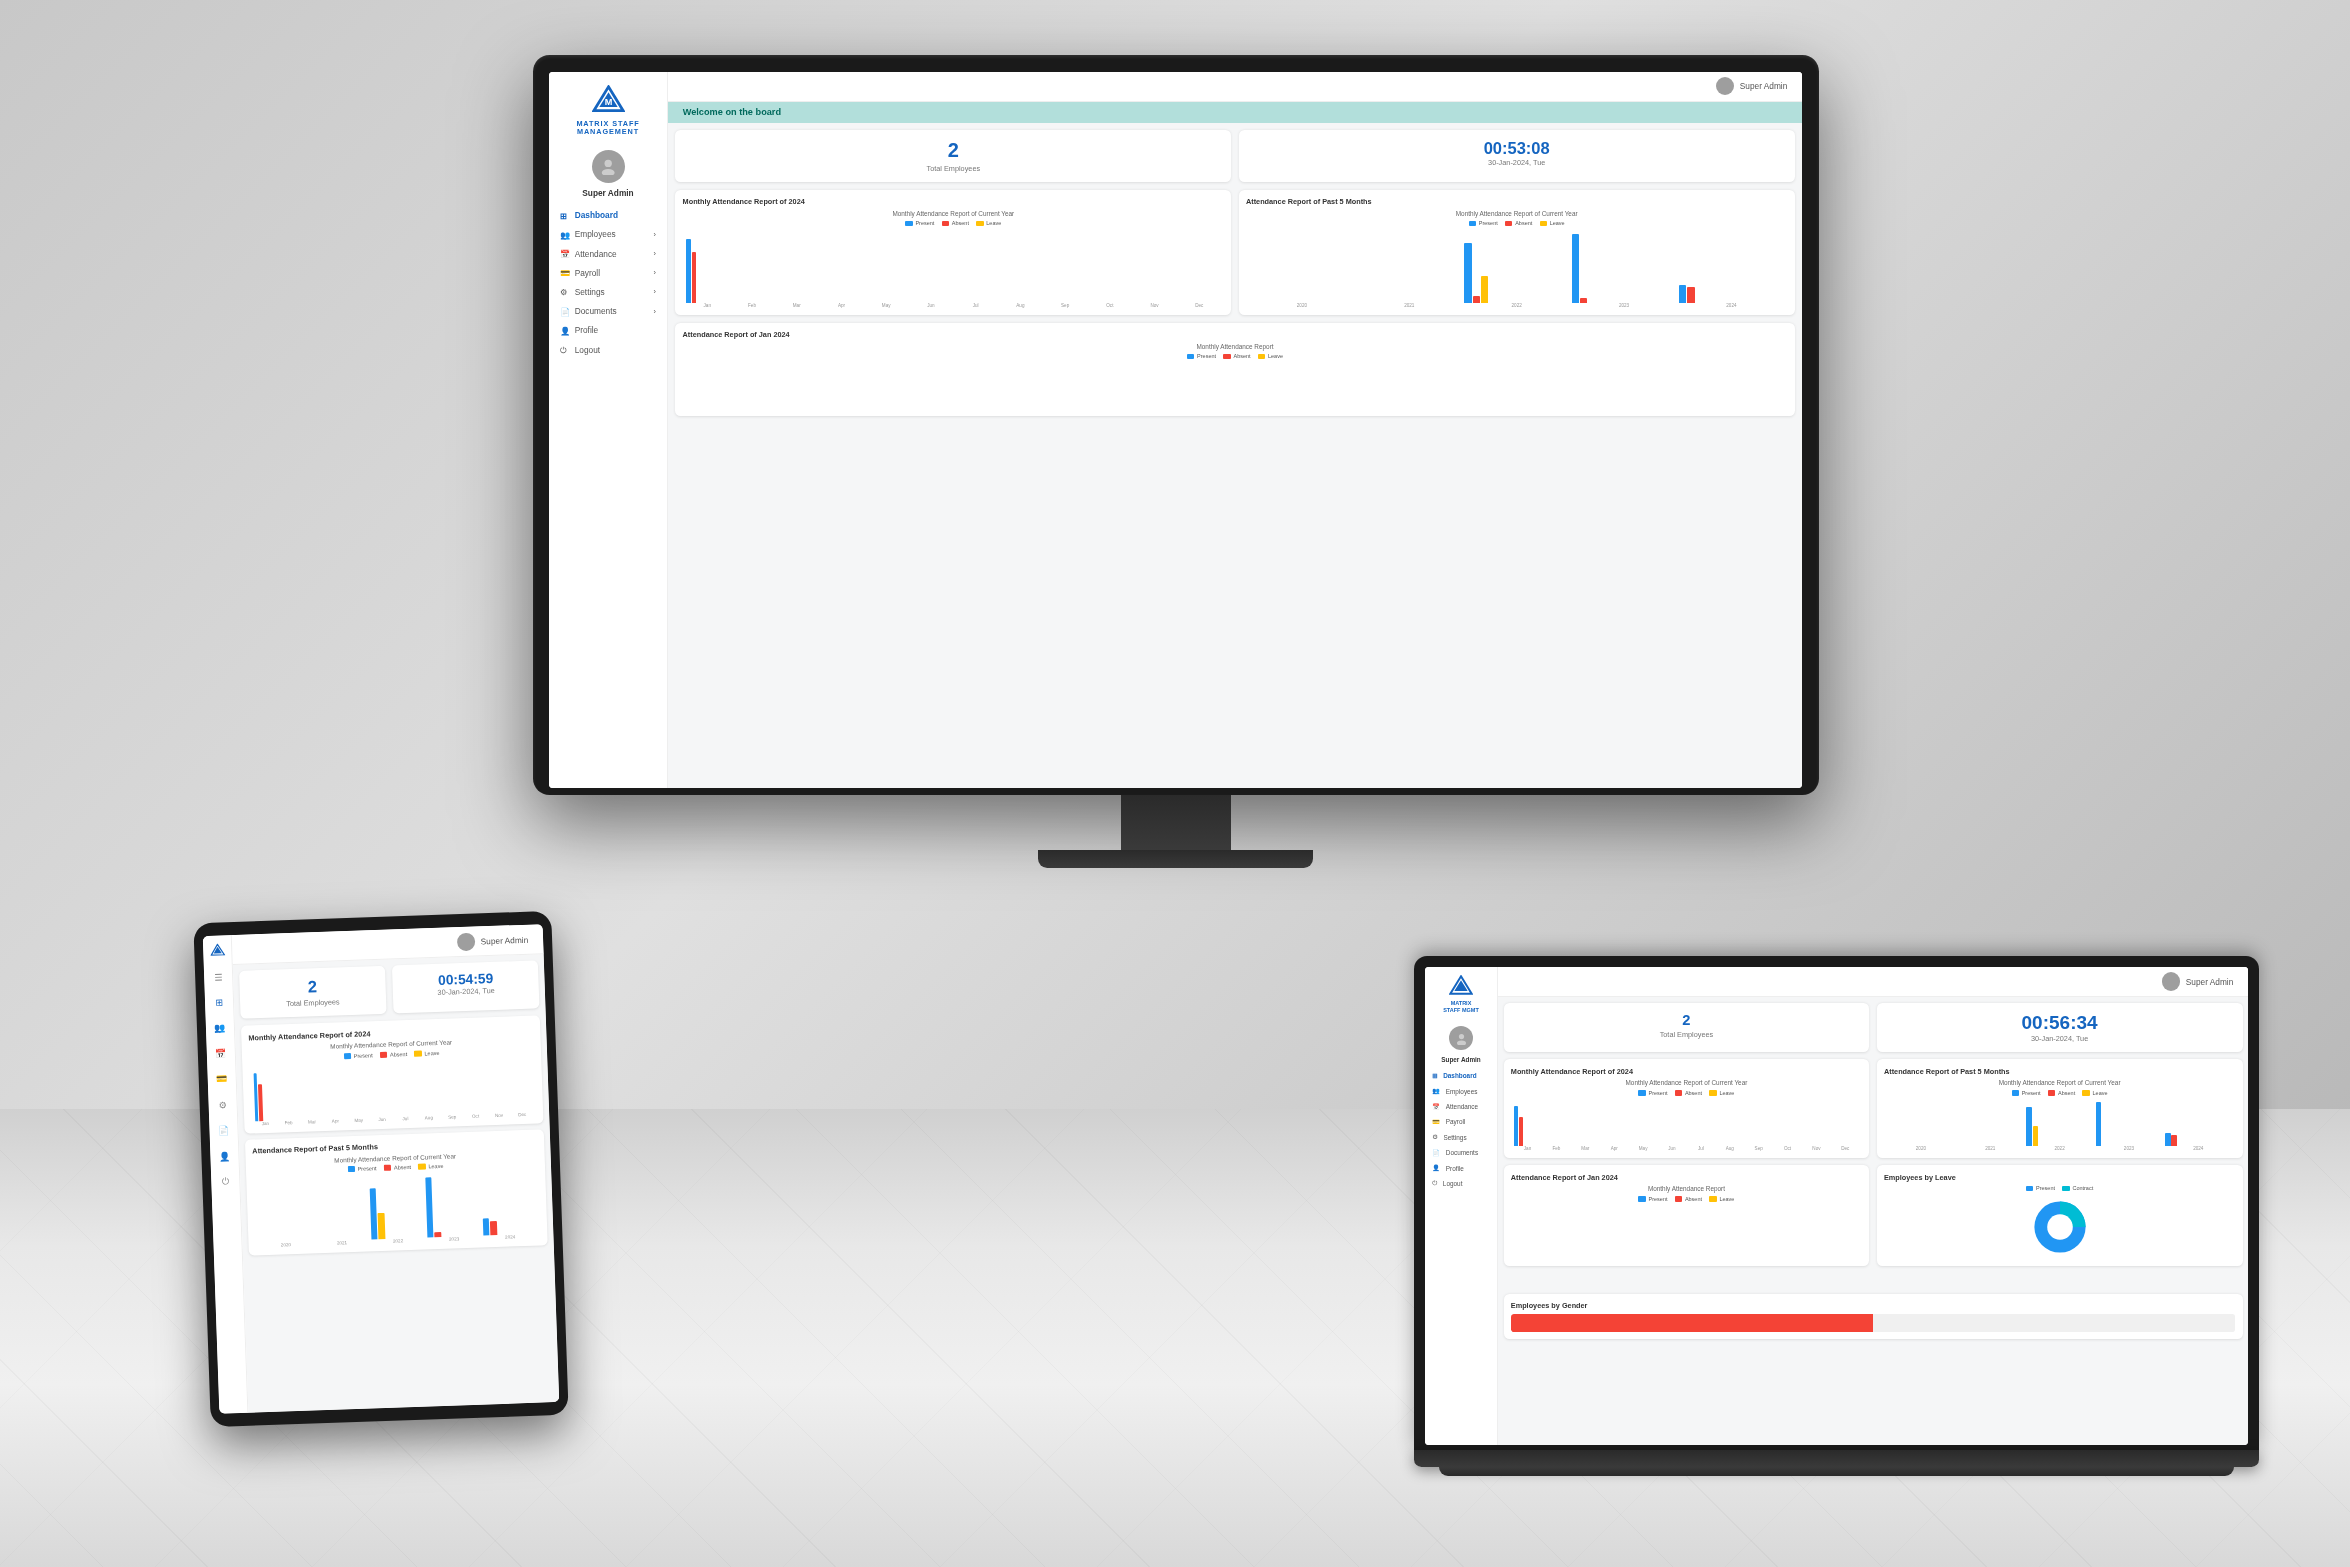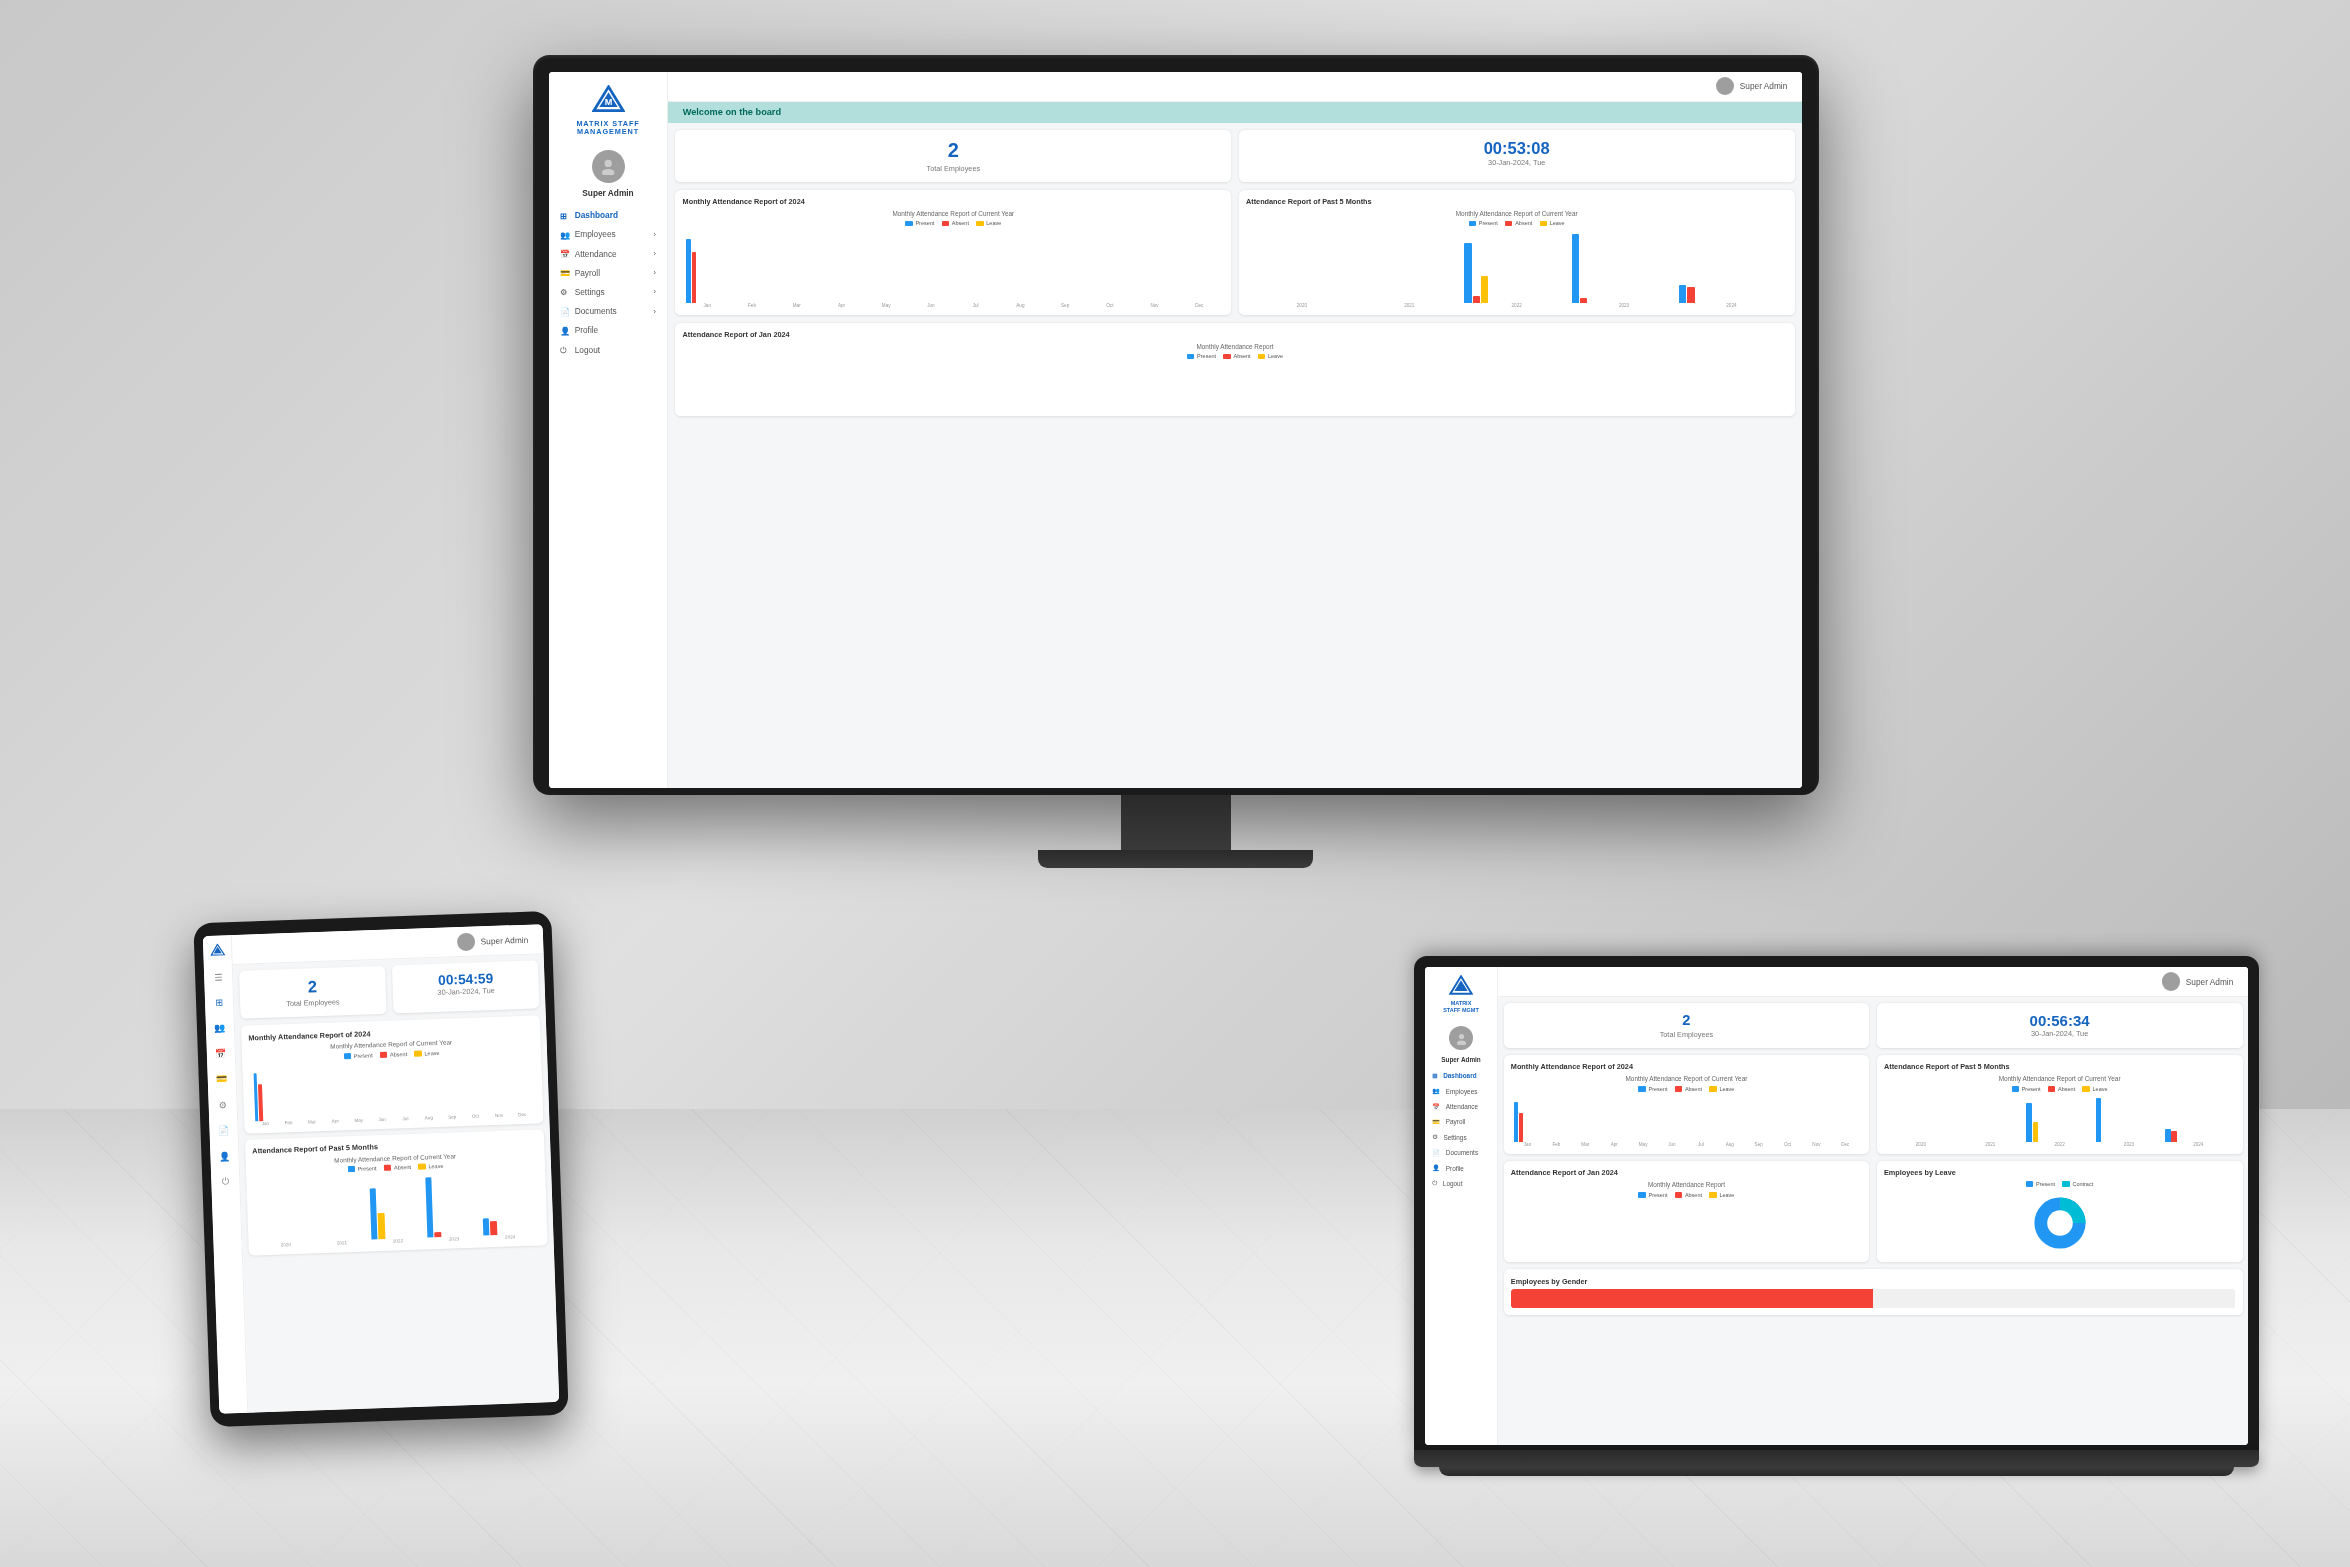--- a/index.html
+++ b/index.html
@@ -821,21 +821,21 @@
             <span>Super Admin</span>
           </div>
           <div class="dashboard-body" style="padding:5.5px; overflow:hidden;">
 
             <div class="stat-cards">
               <div class="stat-card">
                 <div class="stat-number" style="font-size:14.7px;">2</div>
                 <div class="stat-label">Total Employees</div>
               </div>
               <div class="stat-card">
-                <div class="stat-time" style="font-size:15px;">00:56:34</div>
+                <div class="stat-time" style="font-size:19px;">00:56:34</div>
                 <div class="stat-date">30-Jan-2024, Tue</div>
               </div>
             </div>
 
             <div class="chart-row">
               <div class="chart-card">
                 <div class="chart-title">Monthly Attendance Report of 2024</div>
                 <div class="chart-subtitle">Monthly Attendance Report of Current Year</div>
                 <div class="legend">
                   <div class="legend-item">
@@ -962,21 +962,21 @@
 
                     <circle cx="35" cy="35" r="28" fill="#2196F3"></circle>
                     <path d="M35,35 L35,7 A28,28 0 0,1 63,35 Z" fill="#00BCD4"></path>
                     <circle cx="35" cy="35" r="14" fill="white"></circle>
                   </svg>
                 </div>
               </div>
             </div>
 
             <div class="chart-row">
-              <div class="chart-card" style="flex:1;">
+              <div class="chart-card" style="flex:1;margin-top:20px;">
                 <div class="chart-title">Employees by Gender</div>
                 <div style="height:18.4px;background:#f0f0f0;border-radius:2.8px;margin-top:3.7px;overflow:hidden;">
                   <div style="height:100%;width:50%;background:#F44336;border-radius:2.8px 0 0 2.8px;"></div>
                 </div>
               </div>
             </div>
           </div>
         </div>
       </div>
     </div>

